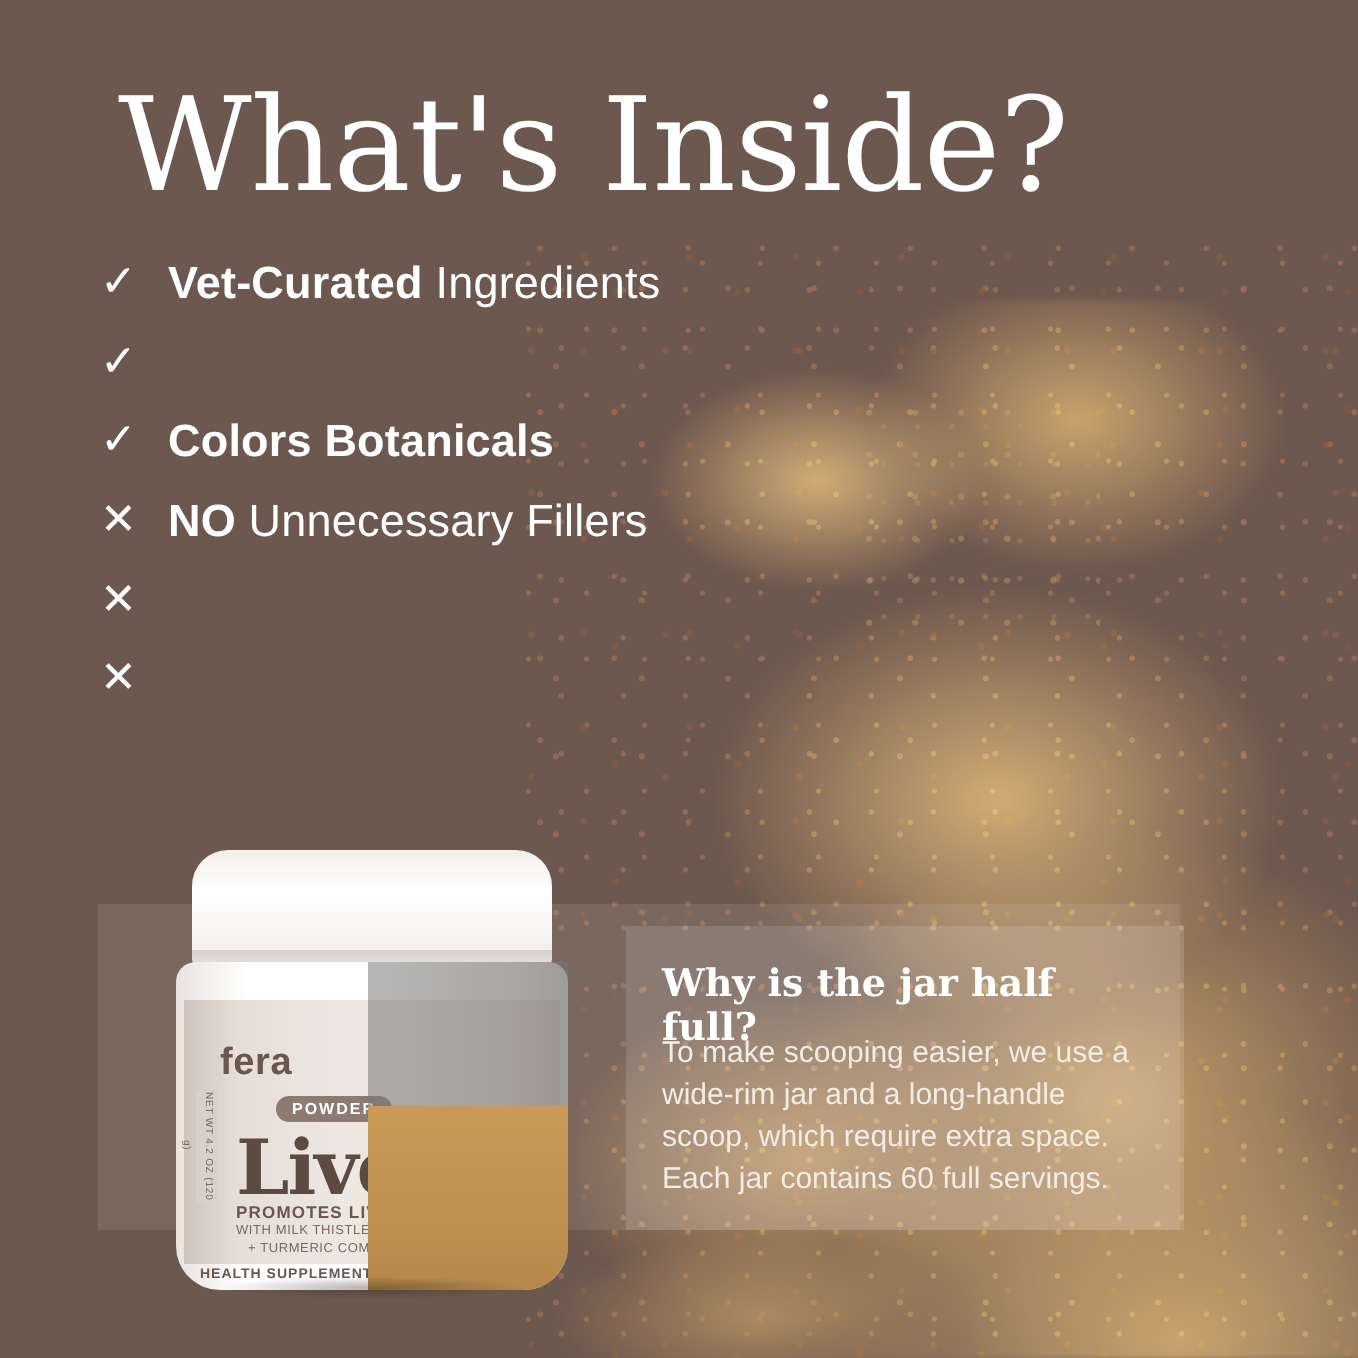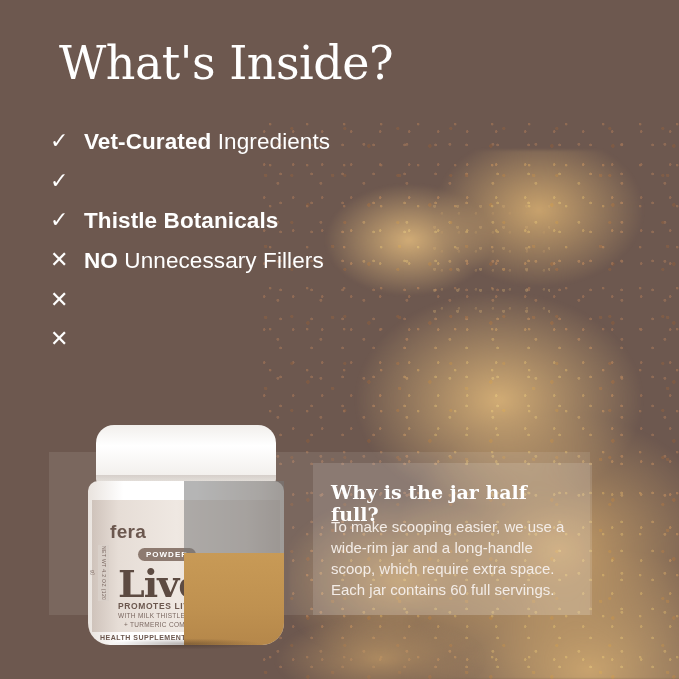--- a/index.html
+++ b/index.html
@@ -66,21 +66,21 @@
     filter: blur(2px);
   }
 
   
   #headline {
     position: absolute;
     left: 59px;
     top: 36px;
     color: #ffffff;
     font-family: "DejaVu Serif", "Liberation Serif", serif;
-    font-size: 46px;
+    font-size: 65px;
     letter-spacing: -0.5px;
     font-weight: 400;
   }
 
   
   #bullets {
     position: absolute;
     left: 50px;
     top: 126px;
     width: 470px;
@@ -324,21 +324,21 @@
       </span>
     </div>
 
     <div class="bullet-row">
       <span class="bullet-mark">✓</span>
     </div>
 
     <div class="bullet-row">
       <span class="bullet-mark">✓</span>
       <span class="bullet-text">
-        <b>Thistle Botanicals</b><span></span>
+        <b>Colors Botanicals</b><span></span>
       </span>
     </div>
 
     <div class="bullet-row">
       <span class="bullet-mark">✕</span>
       <span class="bullet-text">
         <b>NO</b><span> Unnecessary Fillers</span>
       </span>
     </div>
 

